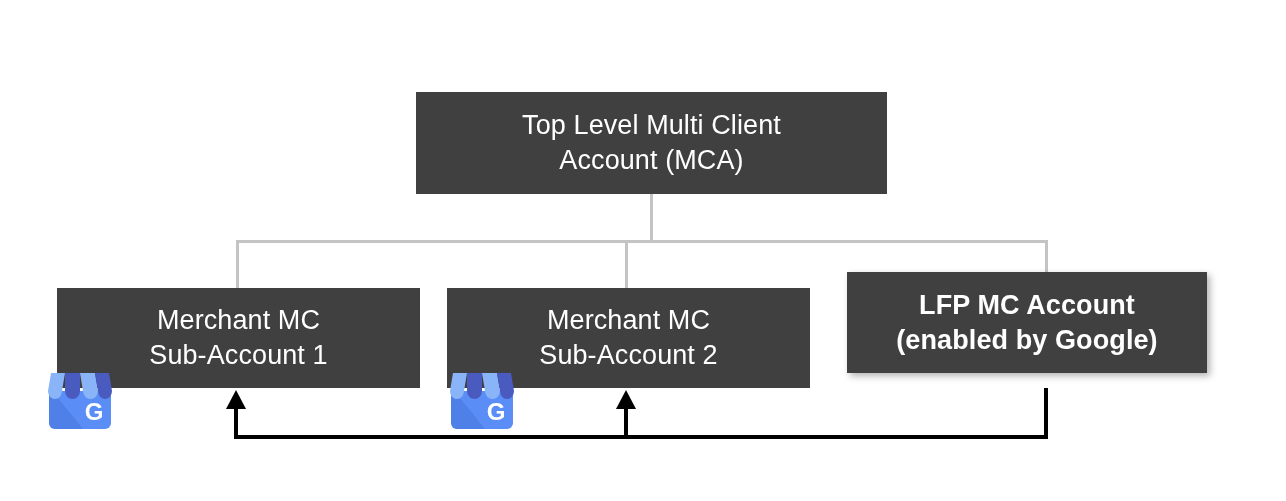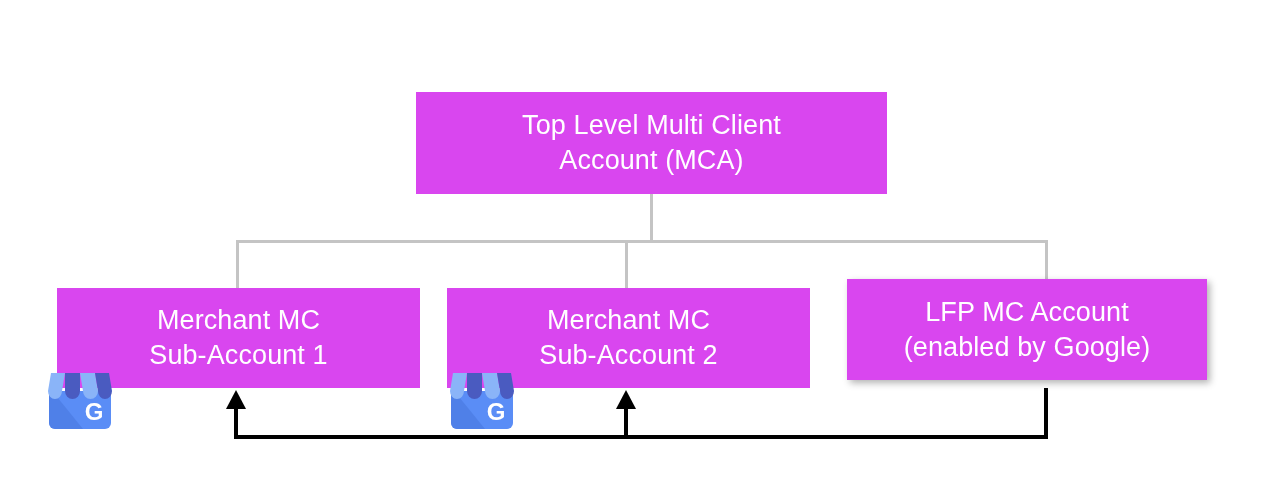--- a/index.html
+++ b/index.html
@@ -14,21 +14,21 @@
     position: relative;
     width: 1286px;
     height: 501px;
     background: #ffffff;
     overflow: hidden;
   }
 
   
   .node {
     position: absolute;
-    background: #d946ef;
+    background: #404040;
     color: #ffffff;
     display: flex;
     align-items: center;
     justify-content: center;
     text-align: center;
     line-height: 1.28;
     font-size: 27px;
     font-weight: 400;
     letter-spacing: 0.1px;
     box-sizing: border-box;
@@ -36,22 +36,23 @@
   }
   .node .lines {
     width: 100%;
     white-space: pre-line;
   }
 
   #node-top   { left: 416px; top: 92px;  width: 471px; height: 102px; }
   #node-sub1  { left: 57px;  top: 288px; width: 363px; height: 100px; }
   #node-sub2  { left: 447px; top: 288px; width: 363px; height: 100px; }
   #node-lfp   {
-    left: 847px; top: 279px; width: 360px; height: 101px;
+    left: 847px; top: 272px; width: 360px; height: 101px;
     box-shadow: 3px 3px 7px rgba(0,0,0,0.30);
+    font-weight: bold;
   }
 
   
   .grey {
     position: absolute;
     background: #c4c4c4;
     z-index: 1;
   }
   
   #c-top-stem   { left: 650px; top: 194px; width: 3px;  height: 48px; }

